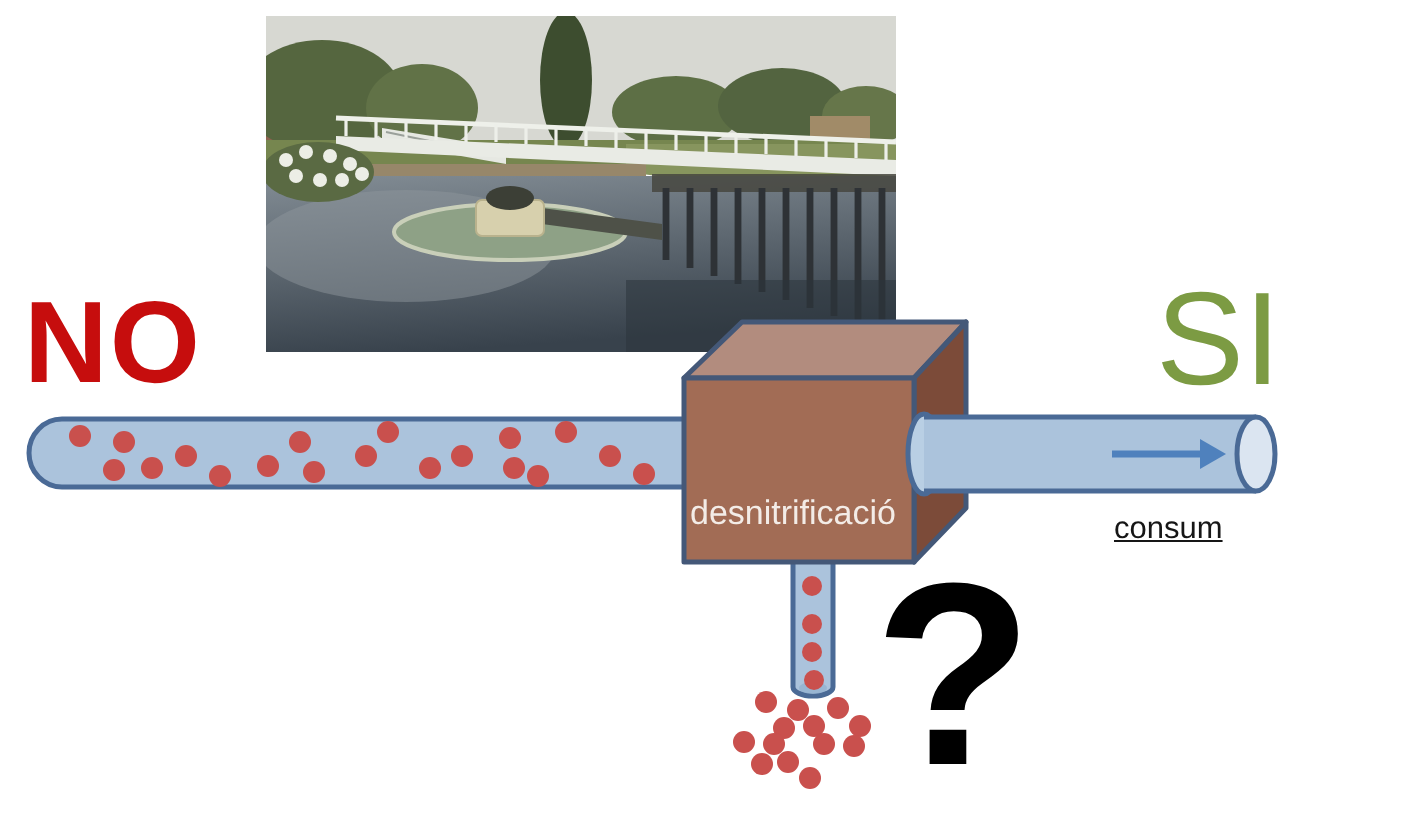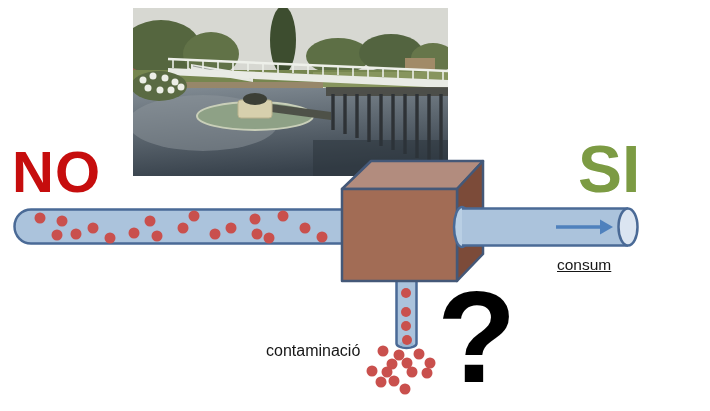--- a/index.html
+++ b/index.html
@@ -3,21 +3,21 @@
 <meta charset="utf-8">
 <style>
   html,body{margin:0;padding:0;background:#fff;}
   .canvas{
     position:relative;width:640px;height:411px;background:#ffffff;
     font-family:"Liberation Sans",sans-serif;overflow:hidden;
   }
   svg.layer{position:absolute;left:0;top:0;}
   .label{position:absolute;line-height:1;white-space:nowrap;}
   .label-no{left:12px;top:143px;font-size:58px;font-weight:bold;color:#c60d0d;letter-spacing:1px;}
-  .label-si{left:578px;top:136px;font-size:66px;font-weight:bold;color:#7c9b43;}
+  .label-si{left:578px;top:136px;font-size:66px;font-weight:normal;color:#7c9b43;}
   .label-box{left:345px;top:248px;font-size:17px;color:#f3ece7;}
   .label-consum{left:557px;top:257px;font-size:15.5px;color:#161616;text-decoration:underline;}
   .label-contaminacio{left:266px;top:343px;font-size:16px;color:#161616;}
   .label-question{left:437px;top:272px;font-size:130px;font-weight:bold;color:#000;}
 </style>
 </head>
 <body>
 
 <div class="canvas">
 
@@ -146,17 +146,17 @@
         <circle cx="412" cy="372" r="5.5" fill="#c9504d"></circle>
         <circle cx="427" cy="373" r="5.5" fill="#c9504d"></circle>
         <circle cx="381" cy="382" r="5.5" fill="#c9504d"></circle>
         <circle cx="394" cy="381" r="5.5" fill="#c9504d"></circle>
         <circle cx="405" cy="389" r="5.5" fill="#c9504d"></circle>
       </g>
   </svg>
 
   <div class="label label-no">NO</div>
   <div class="label label-si">SI</div>
+  <div class="label label-box">desnitrificació</div>
   <div class="label label-consum">consum</div>
-  <div class="label label-contaminacio">contaminació</div>
   <div class="label label-question">?</div>
 
 </div>
 
 </body></html>

